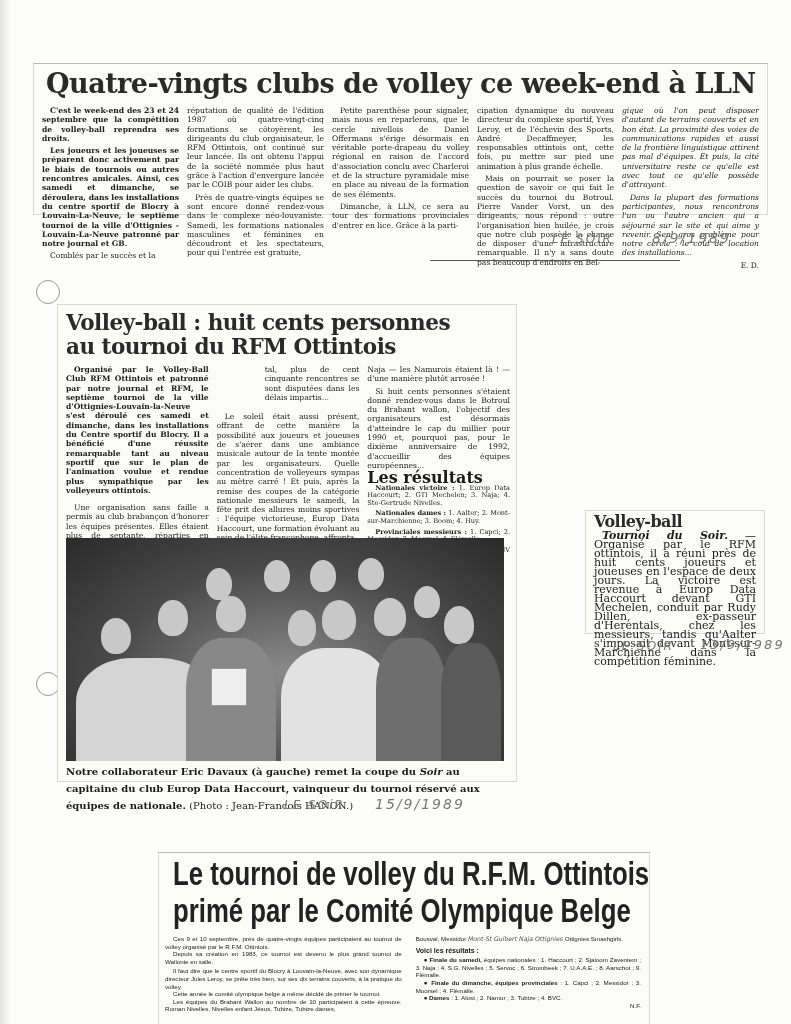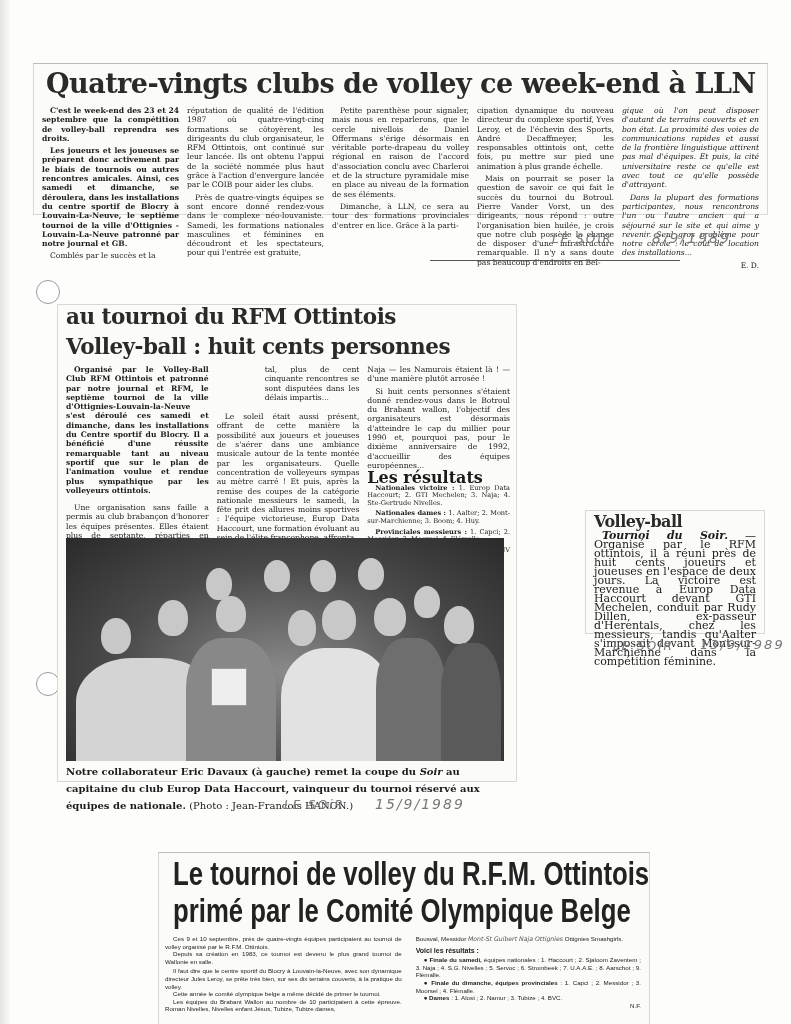--- a/index.html
+++ b/index.html
@@ -57,22 +57,22 @@
       <div style="text-align:right;font-style:normal;font-size:7.5px;">E. D.</div>
     </div>
   </div>
 </div>
 <div style="position:absolute;left:0;top:0;height:0;overflow:visible;"></div>
 <span class="hand" style="left:552px;top:232px;">LE SOiR</span>
 <span class="hand" style="left:652px;top:230px;font-size:14px;">8/9/1989</span>
 <div class="rule" style="left:430px;top:260px;width:250px;"></div>
 
 <div class="clip" style="left:57px;top:304px;width:458px;height:476px;">
+  <div class="hl" style="font-size:21.5px;line-height:24px;margin:6px 0 0 8px;white-space:nowrap;">Volley-ball : huit cents personnes</div>
   <div class="hl" style="font-size:21.5px;line-height:24px;margin:0 0 0 8px;white-space:nowrap;">au tournoi du RFM Ottintois</div>
-  <div class="hl" style="font-size:21.5px;line-height:24px;margin:6px 0 0 8px;white-space:nowrap;">Volley-ball : huit cents personnes</div>
   <div class="cols" style="margin:6px 6px 0 8px;height:172px;">
     <div class="col bold">
       <p>Organisé par le Volley-Ball Club RFM Ottintois et patronné par notre journal et RFM, le septième tournoi de la ville d'Ottignies-Louvain-la-Neuve s'est déroulé ces samedi et dimanche, dans les installations du Centre sportif du Blocry. Il a bénéficié d'une réussite remarquable tant au niveau sportif que sur le plan de l'animation voulue et rendue plus sympathique par les volleyeurs ottintois.</p>
       <p style="font-weight:normal;margin-top:8px;">Une organisation sans faille a permis au club brabançon d'honorer les équipes présentes. Elles étaient plus de septante, réparties en quatre catégories. Au to-</p>
     </div>
     <div class="col">
       <p style="text-indent:0;margin-bottom:10px;margin-left:48px;">tal, plus de cent cinquante rencontres se sont disputées dans les délais impartis...</p>
       <p>Le soleil était aussi présent, offrant de cette manière la possibilité aux joueurs et joueuses de s'aérer dans une ambiance musicale autour de la tente montée par les organisateurs. Quelle concentration de volleyeurs sympas au mètre carré ! Et puis, après la remise des coupes de la catégorie nationale messieurs le samedi, la fête prit des allures moins sportives : l'équipe victorieuse, Europ Data Haccourt, une formation évoluant au sein de l'élite francophone, affronta</p>
     </div>
     <div class="col">

